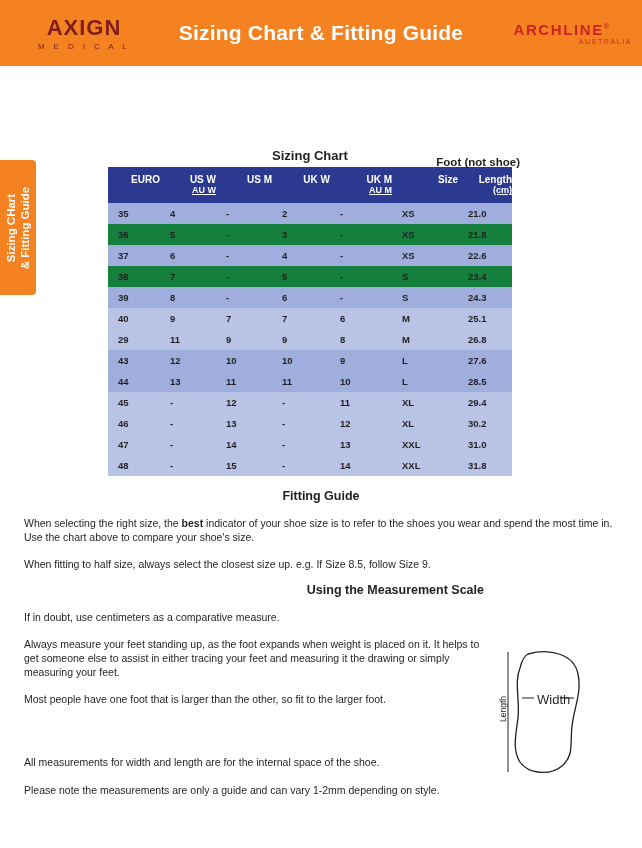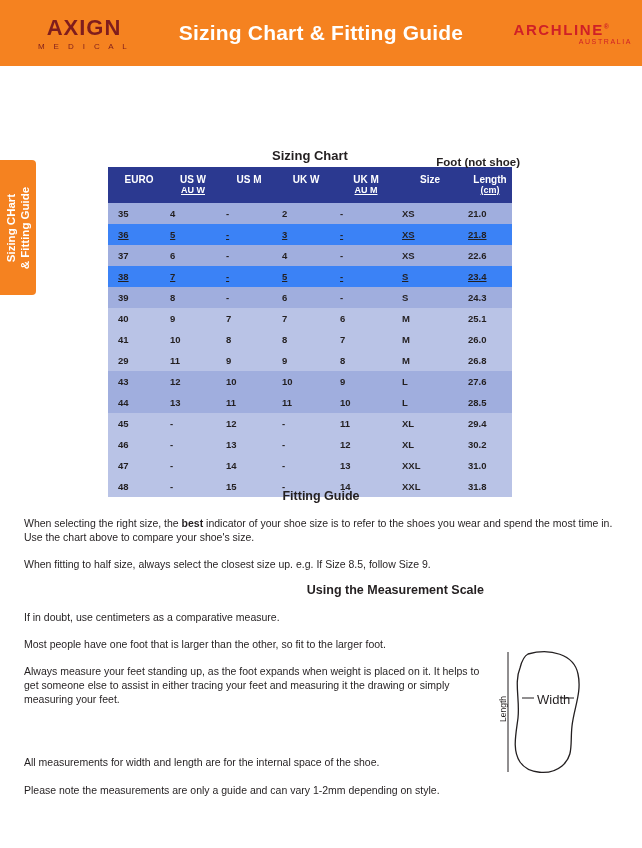--- a/index.html
+++ b/index.html
@@ -123,21 +123,21 @@
   table.sizing {
     border-collapse: collapse;
     width: 404px;
     table-layout: fixed;
   }
   table.sizing th {
     background: #2b3990;
     color: #ffffff;
     font-size: 10px;
     font-weight: bold;
-    text-align: center;
+    text-align: right;
     padding: 7px 0 7px 10px;
     line-height: 11px;
     vertical-align: top;
     height: 34px;
     box-sizing: border-box;
   }
   table.sizing th .sub2 {
     display: block;
     font-size: 9px;
     font-weight: bold;
@@ -145,21 +145,21 @@
   }
   table.sizing td {
     font-size: 9.5px;
     font-weight: bold;
     color: #231f20;
     padding: 5px 0 5px 10px;
     height: 21px;
     box-sizing: border-box;
   }
   .band-a td { background: #a0aede; }
-  .band-b td { background: #3b82f6; text-decoration: underline; }
+  .band-b td { background: #15803d; }
   .band-c td { background: #b9c3e6; }
 
   .col-euro   { width: 52px; }
   .col-usw    { width: 56px; }
   .col-usm    { width: 56px; }
   .col-ukw    { width: 58px; }
   .col-ukm    { width: 62px; }
   .col-size   { width: 66px; }
   .col-length { width: 54px; }
 
@@ -349,29 +349,20 @@
       <tr class="band-c">
         <td>40</td>
         <td>9</td>
         <td>7</td>
         <td>7</td>
         <td>6</td>
         <td>M</td>
         <td>25.1</td>
       </tr>
       <tr class="band-c">
-        <td>41</td>
-        <td>10</td>
-        <td>8</td>
-        <td>8</td>
-        <td>7</td>
-        <td>M</td>
-        <td>26.0</td>
-      </tr>
-      <tr class="band-c">
         <td>29</td>
         <td>11</td>
         <td>9</td>
         <td>9</td>
         <td>8</td>
         <td>M</td>
         <td>26.8</td>
       </tr>
       <tr class="band-a">
         <td>43</td>
@@ -433,22 +424,22 @@
 
 <div class="fitting-guide">
   <div class="section-title">Fitting Guide</div>
   <p><span>When selecting the right size, the </span><b>best</b><span> indicator of your shoe size is to refer to the shoes you wear and spend the most time in. Use the chart above to compare your shoe's size.</span></p>
   <p>When fitting to half size, always select the closest size up. e.g. If Size 8.5, follow Size 9.</p>
 </div>
 
 <div class="measure-scale">
   <div class="section-title">Using the Measurement Scale</div>
   <p>If in doubt, use centimeters as a comparative measure.</p>
+  <p>Always measure your feet standing up, as the foot expands when weight is placed on it. It helps to get someone else to assist in either tracing your feet and measuring it the drawing or simply measuring your feet.</p>
   <p>Most people have one foot that is larger than the other, so fit to the larger foot.</p>
-  <p>Always measure your feet standing up, as the foot expands when weight is placed on it. It helps to get someone else to assist in either tracing your feet and measuring it the drawing or simply measuring your feet.</p>
 </div>
 
 <div class="tail-text">
   <p>All measurements for width and length are for the internal space of the shoe.</p>
   <p>Please note the measurements are only a guide and can vary 1-2mm depending on style.</p>
 </div>
 
 <div class="foot-diagram">
   <svg width="96" height="128" viewBox="0 0 96 128">
     <path d="M30 6 C52 0 76 6 80 26 C84 44 76 60 74 78 C72 96 76 108 64 118 C52 128 30 126 22 114 C14 102 18 86 20 70 C22 52 16 34 22 20 C24 12 26 8 30 6 Z" fill="none" stroke="#231f20" stroke-width="1.3"></path>

